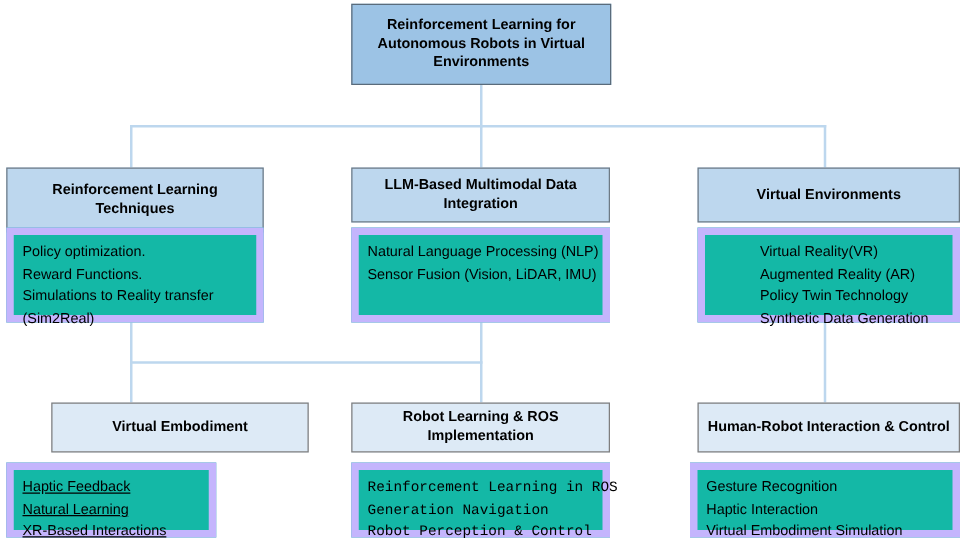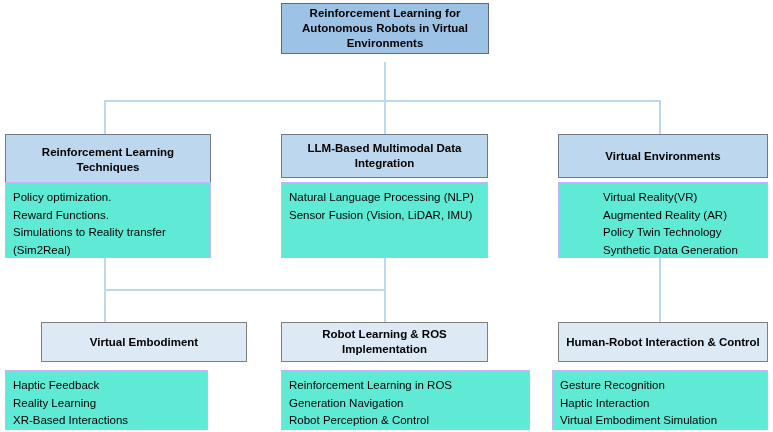--- a/index.html
+++ b/index.html
@@ -53,22 +53,22 @@
     border-color: #6E7B86;
   }
   .node.lvl2 {
     background: #DDEAF6;
     border-color: #7F7F7F;
   }
 
   .body {
     position: absolute;
     box-sizing: border-box;
-    background: #5eead4;
-    border: 1px solid #c4b5fd;
+    background: #14b8a6;
+    border: 6px solid #c4b5fd;
     padding: 6px 7px 4px 7px;
   }
   .body ul {
     margin: 0;
     padding: 0;
     list-style: none;
   }
   .body li {
     font-size: 11.5px;
     line-height: 17.5px;
@@ -85,21 +85,21 @@
   <div class="conn h" style="left:104px; top:100px; width:557px; height:2px;"></div>
   <div class="conn v" style="left:104px; top:100px; width:2px; height:34px;"></div>
   <div class="conn v" style="left:384px; top:100px; width:2px; height:34px;"></div>
   <div class="conn v" style="left:659px; top:100px; width:2px; height:34px;"></div>
 
   <div class="conn v" style="left:104px; top:258px; width:2px; height:64px;"></div>
   <div class="conn v" style="left:384px; top:258px; width:2px; height:64px;"></div>
   <div class="conn v" style="left:659px; top:258px; width:2px; height:64px;"></div>
   <div class="conn h" style="left:104px; top:289px; width:282px; height:2px;"></div>
 
-  <div class="node root" style="left:281px; top:3px; width:208px; height:51px;">
+  <div class="node root" style="left:281px; top:3px; width:208px; height:65px;">
     <div class="title">Reinforcement Learning for Autonomous Robots in Virtual Environments</div>
   </div>
 
   <div class="node lvl1" style="left:5px; top:134px; width:206px; height:52px;">
     <div class="title">Reinforcement Learning Techniques</div>
   </div>
   <div class="body" style="left:5px; top:182px; width:206px; height:76px;">
     <ul>
       <li>Policy optimization.</li>
       <li>Reward Functions.</li>
@@ -126,32 +126,32 @@
       <li>Virtual Reality(VR)</li>
       <li>Augmented Reality (AR)</li>
       <li>Policy Twin Technology</li>
       <li>Synthetic Data Generation</li>
     </ul>
   </div>
 
   <div class="node lvl2" style="left:5px; top:322px; width:206px; height:40px;margin-left:36px;">
     <div class="title">Virtual Embodiment</div>
   </div>
-  <div class="body" style="left:5px; top:370px; width:203px; height:60px;">
+  <div class="body" style="left:5px; top:370px; width:168px; height:60px;text-decoration:underline;">
     <ul>
       <li>Haptic Feedback</li>
-      <li>Reality Learning</li>
+      <li>Natural Learning</li>
       <li>XR-Based Interactions</li>
     </ul>
   </div>
 
   <div class="node lvl2" style="left:281px; top:322px; width:207px; height:40px;">
     <div class="title">Robot Learning &amp; ROS Implementation</div>
   </div>
-  <div class="body" style="left:281px; top:370px; width:249px; height:60px;">
+  <div class="body" style="left:281px; top:370px; width:207px; height:60px;font-family:Liberation Mono, monospace;">
     <ul>
       <li>Reinforcement Learning in ROS</li>
       <li>Generation Navigation</li>
       <li>Robot Perception &amp; Control</li>
     </ul>
   </div>
 
   <div class="node lvl2" style="left:558px; top:322px; width:210px; height:40px;">
     <div class="title">Human-Robot Interaction &amp; Control</div>
   </div>

